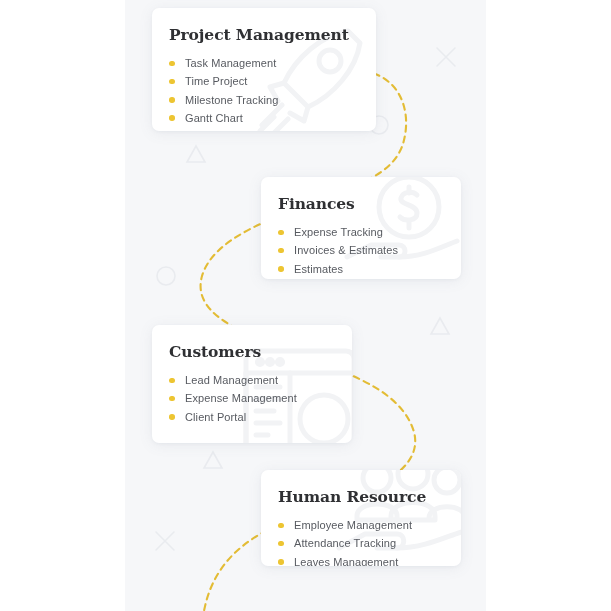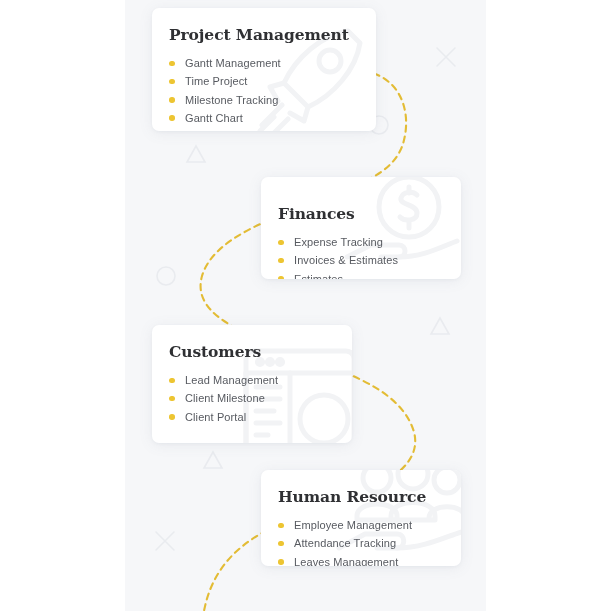--- a/index.html
+++ b/index.html
@@ -59,21 +59,21 @@
   ul.feat li .dot {
     position: absolute;
     left: 0; top: 6.5px;
     width: 5.5px; height: 5.5px;
     border-radius: 50%;
     background: #edc532;
   }
 
   
   #card-project  { left: 152px; top: 8px;   width: 224px; height: 123px; padding: 17px 0 0 17px; }
-  #card-finances { left: 261px; top: 177px; width: 200px; height: 102px; padding: 27px 0 0 17px; }
+  #card-finances { left: 261px; top: 177px; width: 200px; height: 102px; padding: 17px 0 0 17px; }
   #card-customers{ left: 152px; top: 325px; width: 200px; height: 118px; padding: 17px 0 0 17px; }
   #card-hr       { left: 261px; top: 470px; width: 200px; height: 96px; padding: 17px 0 0 17px; }
 </style>
 </head>
 <body>
 
 <div id="stage">
 
   <div id="band"></div>
 
@@ -113,21 +113,21 @@
         <path d="M96 18 C 70 22, 44 44, 32 70 L 56 94 C 82 82, 104 56, 108 30 Z"></path>
         <circle cx="78" cy="48" r="11"></circle>
         <path d="M32 70 L 18 74 L 26 88"></path>
         <path d="M56 94 L 52 108 L 38 100"></path>
         <path d="M30 92 L 10 112 M22 104 L 8 118 M36 106 L 22 120"></path>
       </g>
     </svg>
     <div class="card-inner">
       <div class="card-title">Project Management</div>
       <ul class="feat">
-        <li><span class="dot"></span><span>Gantt Management</span></li>
+        <li><span class="dot"></span><span>Task Management</span></li>
         <li><span class="dot"></span><span>Time Project</span></li>
         <li><span class="dot"></span><span>Milestone Tracking</span></li>
         <li><span class="dot"></span><span>Gantt Chart</span></li>
       </ul>
     </div>
   </div>
 
   <div class="card" id="card-finances">
     <svg class="card-wm" width="130" height="118" viewBox="0 0 130 118">
       <g stroke="#f2f3f5" stroke-width="5" fill="none" stroke-linecap="round" stroke-linejoin="round">
@@ -158,21 +158,21 @@
           <circle cx="40" cy="19" r="2.6"></circle>
         <path d="M6 30 L6 112 M50 30 L50 112"></path>
         <path d="M16 44 L40 44 M16 56 L40 56 M16 68 L34 68 M16 80 L40 80 M16 92 L28 92"></path>
         <circle cx="84" cy="76" r="24"></circle>
       </g>
     </svg>
     <div class="card-inner">
       <div class="card-title">Customers</div>
       <ul class="feat">
         <li><span class="dot"></span><span>Lead Management</span></li>
-        <li><span class="dot"></span><span>Client Milestone</span></li>
+        <li><span class="dot"></span><span>Expense Management</span></li>
         <li><span class="dot"></span><span>Client Portal</span></li>
       </ul>
     </div>
   </div>
 
   <div class="card" id="card-hr">
     <svg class="card-wm" width="136" height="120" viewBox="0 0 136 120">
       <g stroke="#f2f3f5" stroke-width="5" fill="none" stroke-linecap="round" stroke-linejoin="round">
         <circle cx="46" cy="22" r="14"></circle>
         <path d="M26 60 C 26 44, 66 44, 66 60 L 66 64 L 26 64 Z"></path>

